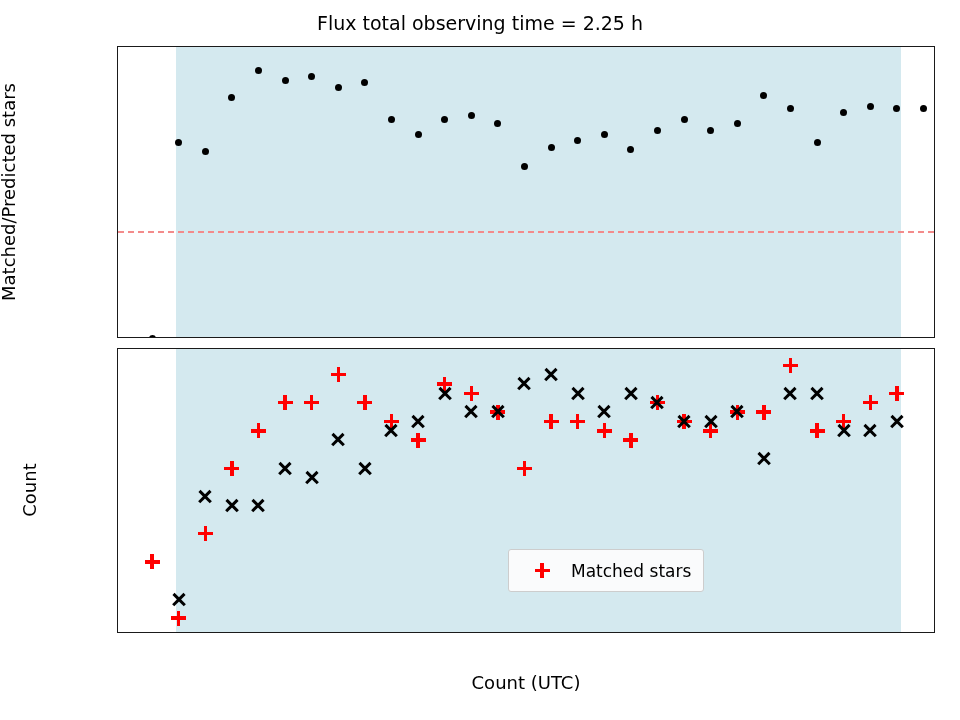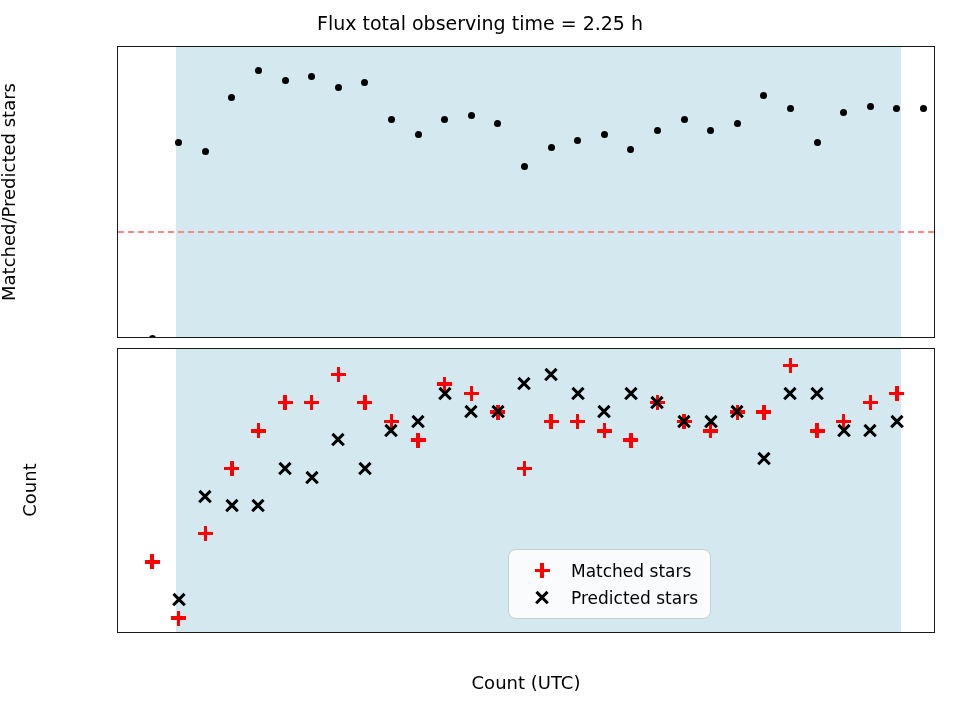--- a/index.html
+++ b/index.html
@@ -144,21 +144,21 @@
     text-align: center;
     font-size: 18px;
     color: #000000;
   }
   
   .legend {
     position: absolute;
     box-sizing: border-box;
     background: #fafbfc;
     border: 1px solid #cdcdcd;
-    border-radius: 8px;
+    border-radius: 3px;
     padding: 7px 12px 7px 10px;
   }
   .legend-row {
     display: flex;
     align-items: center;
     height: 27px;
   }
   .legend-key {
     position: relative;
     width: 46px;
@@ -330,23 +330,17 @@
         <div class="pt-ex" style="left: 778.8px; top: 72.44px;"></div>
       </div>
 
     <div class="legend" id="legend-bottom">
       <div class="legend-row">
         <span class="legend-key">
             <i class="key-plus"></i>
           </span>
         <span class="legend-text">Matched stars</span>
       </div>
-      <div class="legend-row">
-        <span class="legend-key">
-            <i class="key-ex"></i>
-          </span>
-        <span class="legend-text">Predicted stars</span>
-      </div>
     </div>
   </div>
 
   <div id="xlabel">Count (UTC)</div>
 </div>
 
 </body></html>

